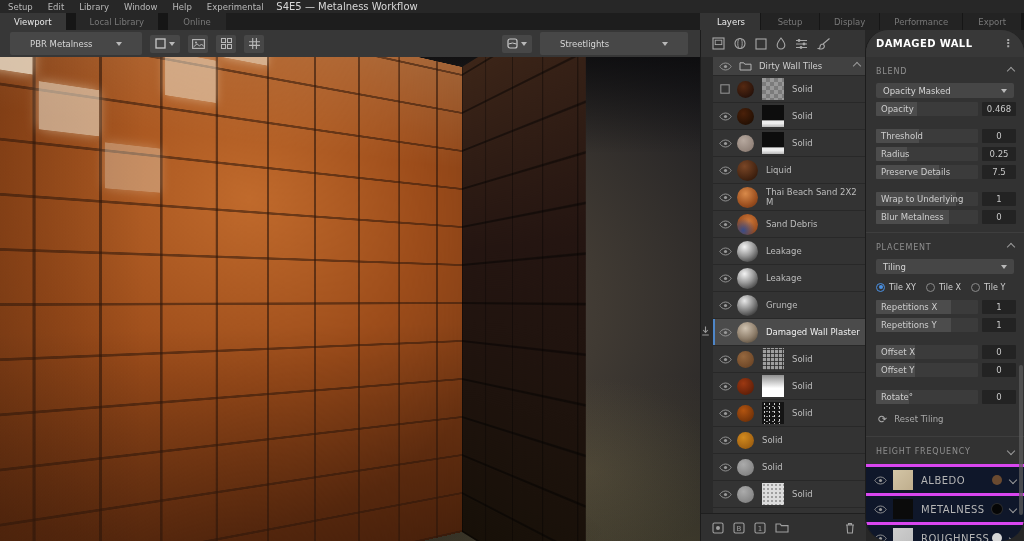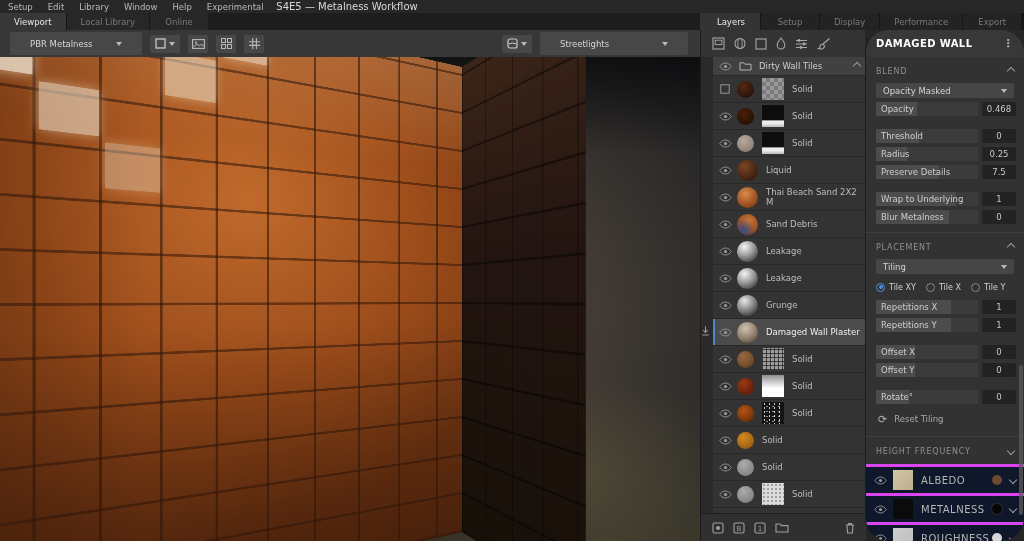--- a/index.html
+++ b/index.html
@@ -7,21 +7,21 @@
        font-family:"DejaVu Sans","Liberation Sans",sans-serif;color:#c8c8c8;
        -webkit-font-smoothing:antialiased;font-size:9px;}
   
   .menubar{position:absolute;left:0;top:0;width:1024px;height:13px;background:#272727;
            display:flex;align-items:center;}
   .menu-items{display:flex;gap:15px;padding-left:8px;}
   .menu-items span{color:#b9b9b9;font-size:8.5px;cursor:default;}
   .app-title{position:absolute;left:0;right:330px;text-align:center;color:#d8d8d8;font-size:10px;}
   
   .tabrow{position:absolute;left:0;top:13px;width:1024px;height:17px;background:#1d1d1d;}
-  .vp-tabs{position:absolute;left:0;top:0;height:17px;display:flex;gap:1px;background:#161616;}
+  .vp-tabs{position:absolute;left:0;top:0;height:17px;display:flex;gap:10px;background:#161616;}
   .tab{height:17px;display:flex;align-items:center;justify-content:center;background:#272727;
        color:#787878;font-size:8.5px;padding:0 14px;min-width:30px;}
   .tab.active{background:#373737;color:#e8e8e8;}
   .panel-tabs{position:absolute;left:700px;top:0;width:324px;height:17px;display:flex;gap:1px;background:#161616;}
   .panel-tabs .tab{flex:0 0 auto;background:#232323;}
   .panel-tabs .tab.active{background:#343434;color:#eaeaea;padding-left:16px;}
   
   .left-col{position:absolute;left:0;top:30px;width:700px;height:511px;}
   .toolbar{position:absolute;left:0;top:0;width:700px;height:27px;background:#373737;
            display:flex;align-items:center;gap:8px;padding-left:10px;box-sizing:border-box;}

